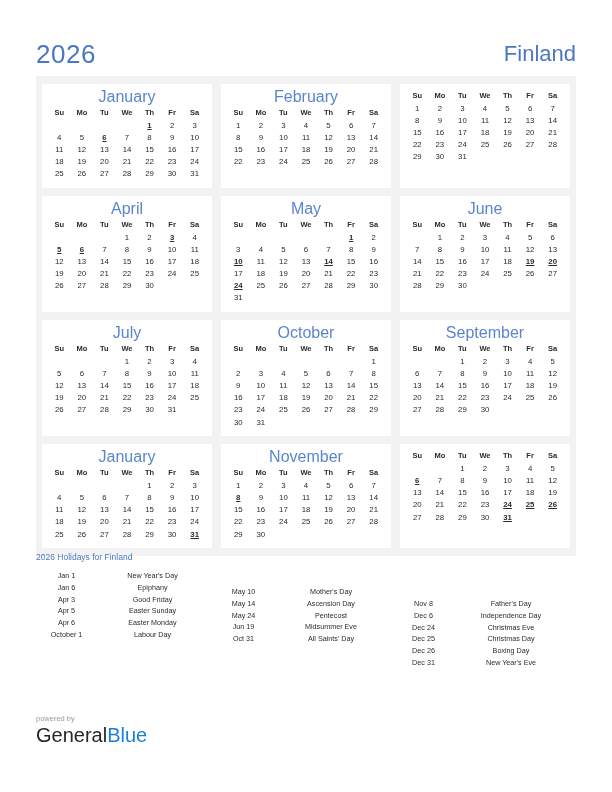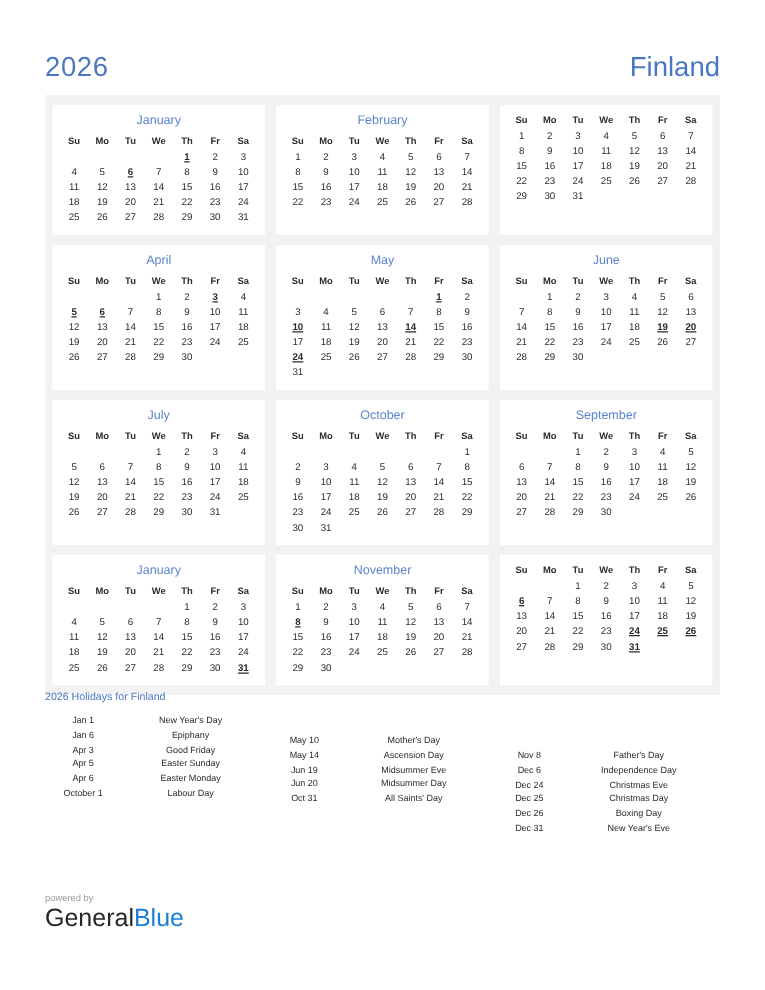--- a/index.html
+++ b/index.html
@@ -19,21 +19,21 @@
   
   .header {
     position: absolute;
     left: 36px; right: 36px; top: 36px;
     height: 36px;
     display: flex;
     align-items: center;
     justify-content: space-between;
   }
   .year-title {
-    font-size: 22px;
+    font-size: 26px;
     color: #4a77c4;
     font-weight: 400;
     letter-spacing: 0.5px;
     line-height: 1;
   }
   .country-title {
     font-size: 22px;
     color: #4a77c4;
     font-weight: 400;
     line-height: 1;
@@ -55,21 +55,21 @@
   }
   .month-row:last-child { margin-bottom: 0; }
 
   .month-card {
     width: 170px;
     background: #ffffff;
     padding: 6px 6px 8px 6px;
   }
   .month-name {
     text-align: center;
-    font-size: 10px;
+    font-size: 16px;
     color: #5b85cf;
     font-weight: 400;
     margin-bottom: 3px;
     line-height: 14px;
   }
   table.month-grid {
     width: 100%;
     border-collapse: collapse;
     table-layout: fixed;
   }
@@ -970,26 +970,26 @@
       <div class="holidays-col col-2">
         <div class="holiday-row">
           <div class="holiday-date">May 10</div>
           <div class="holiday-name">Mother's Day</div>
         </div>
         <div class="holiday-row">
           <div class="holiday-date">May 14</div>
           <div class="holiday-name">Ascension Day</div>
         </div>
         <div class="holiday-row">
+          <div class="holiday-date">May 24</div>
+          <div class="holiday-name">Pentecost</div>
+        </div>
+        <div class="holiday-row">
           <div class="holiday-date">Jun 19</div>
           <div class="holiday-name">Midsummer Eve</div>
-        </div>
-        <div class="holiday-row">
-          <div class="holiday-date">Jun 20</div>
-          <div class="holiday-name">Midsummer Day</div>
         </div>
         <div class="holiday-row">
           <div class="holiday-date">Oct 31</div>
           <div class="holiday-name">All Saints' Day</div>
         </div>
       </div>
       <div class="holidays-col col-3">
         <div class="holiday-row">
           <div class="holiday-date">Nov 8</div>
           <div class="holiday-name">Father's Day</div>

